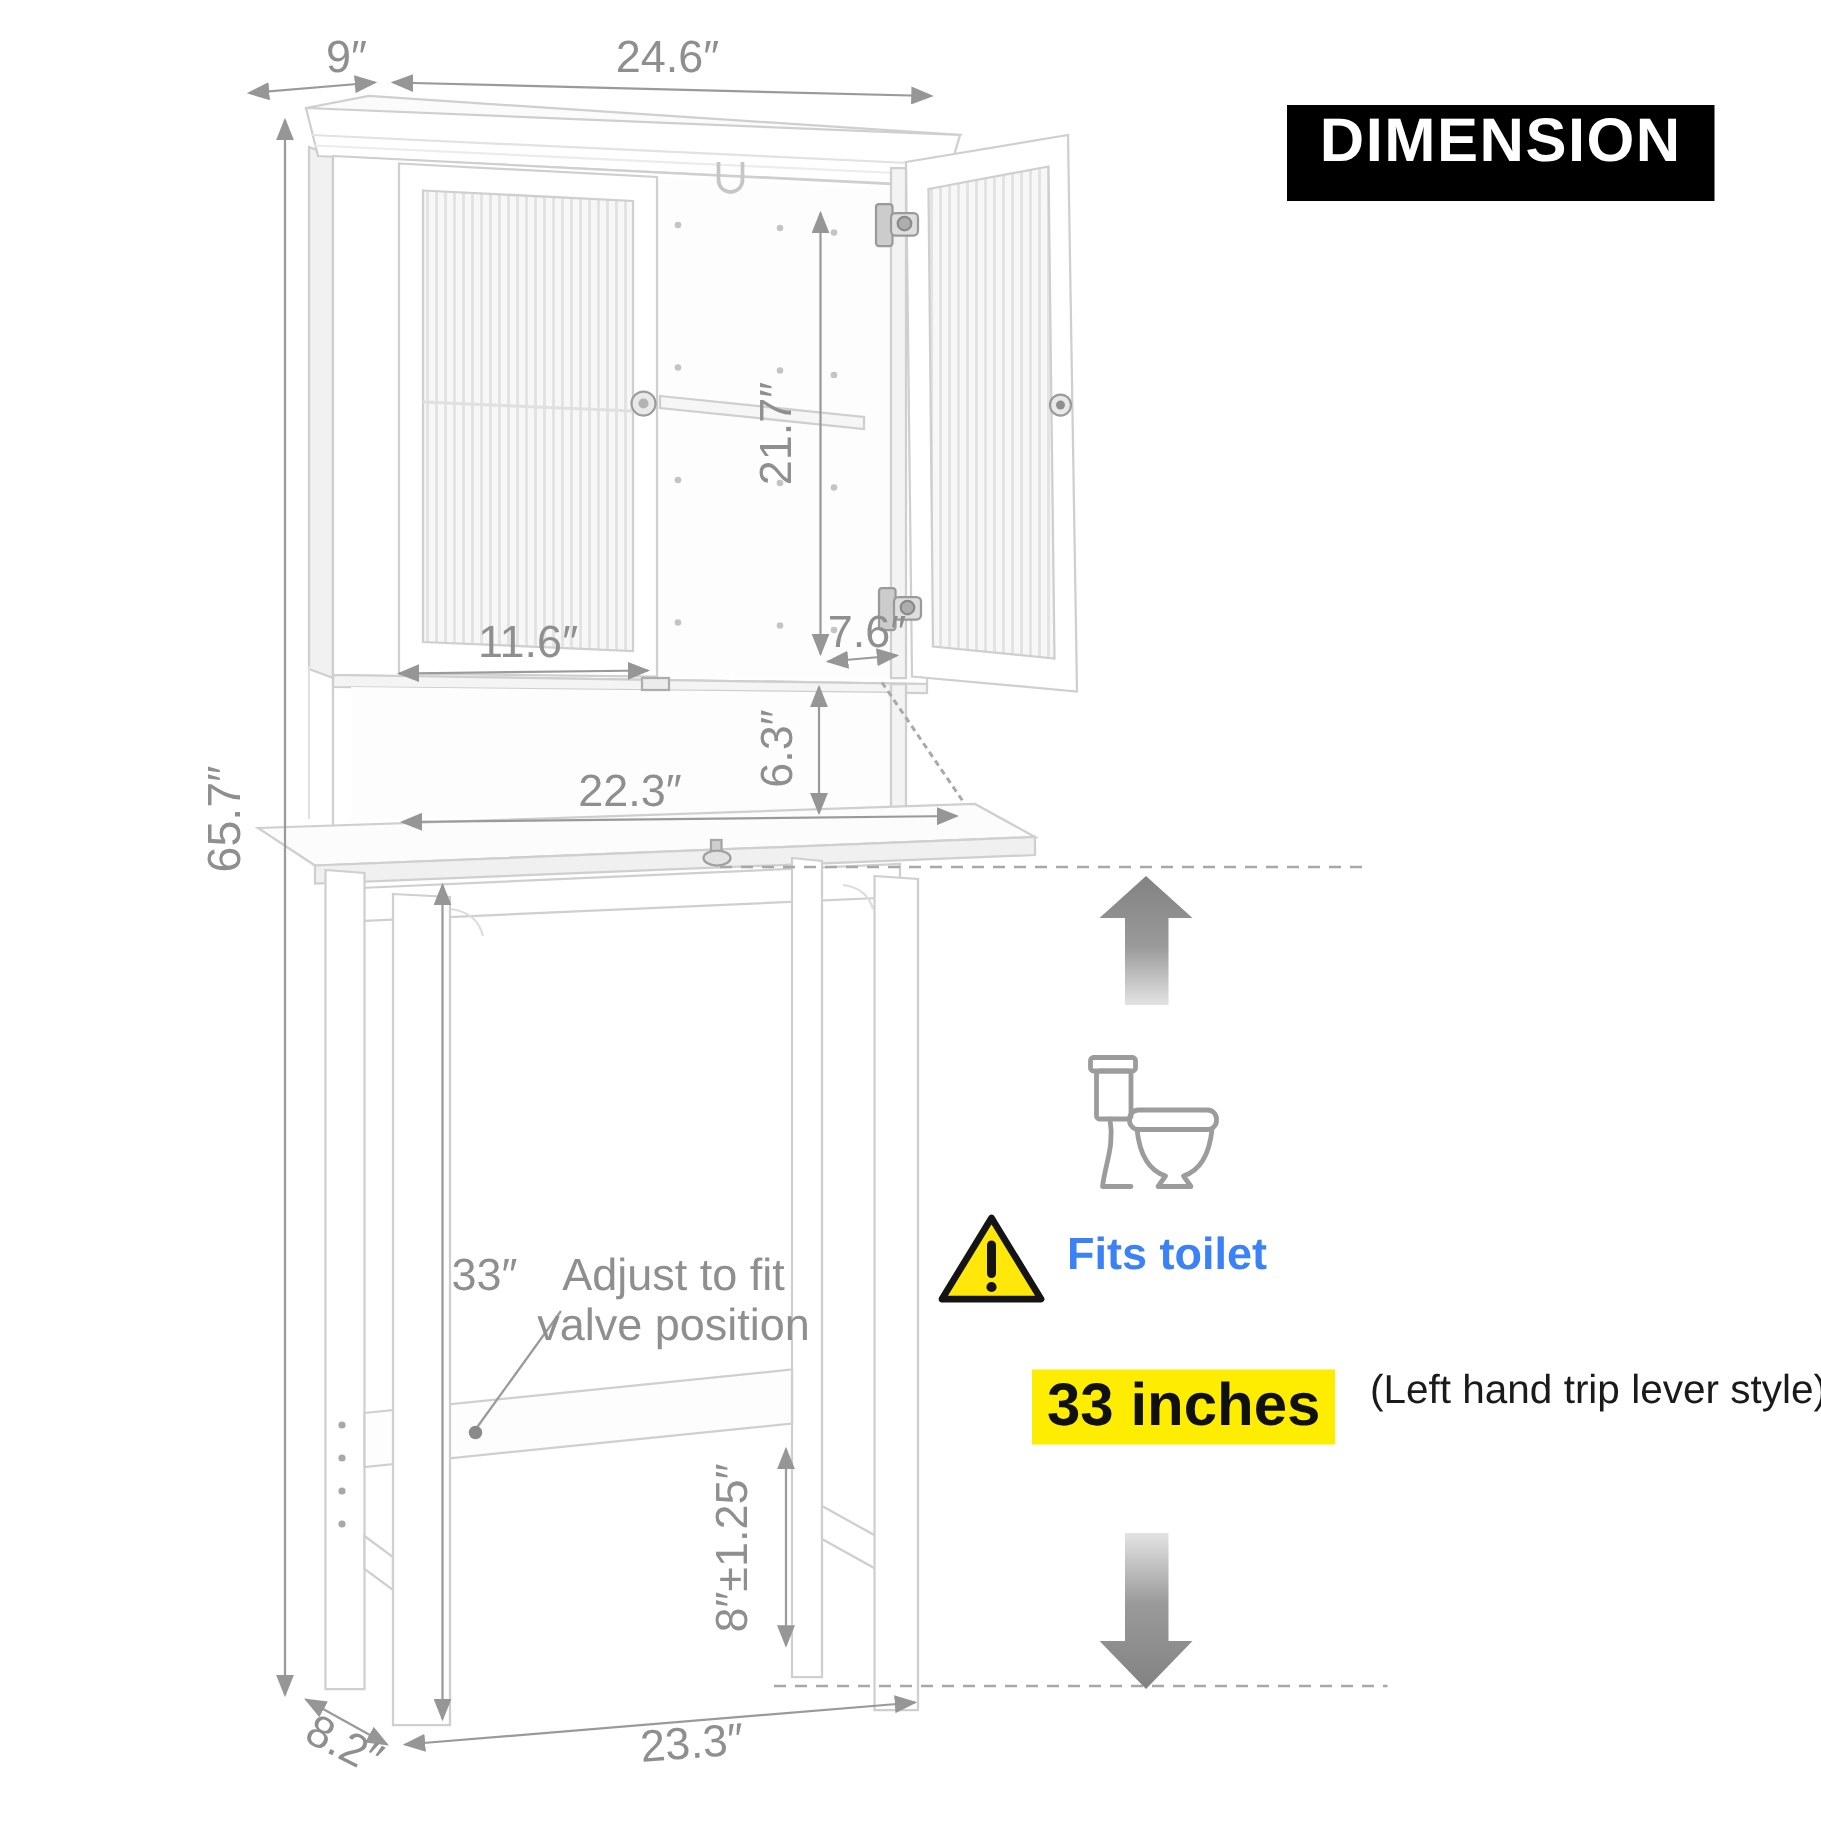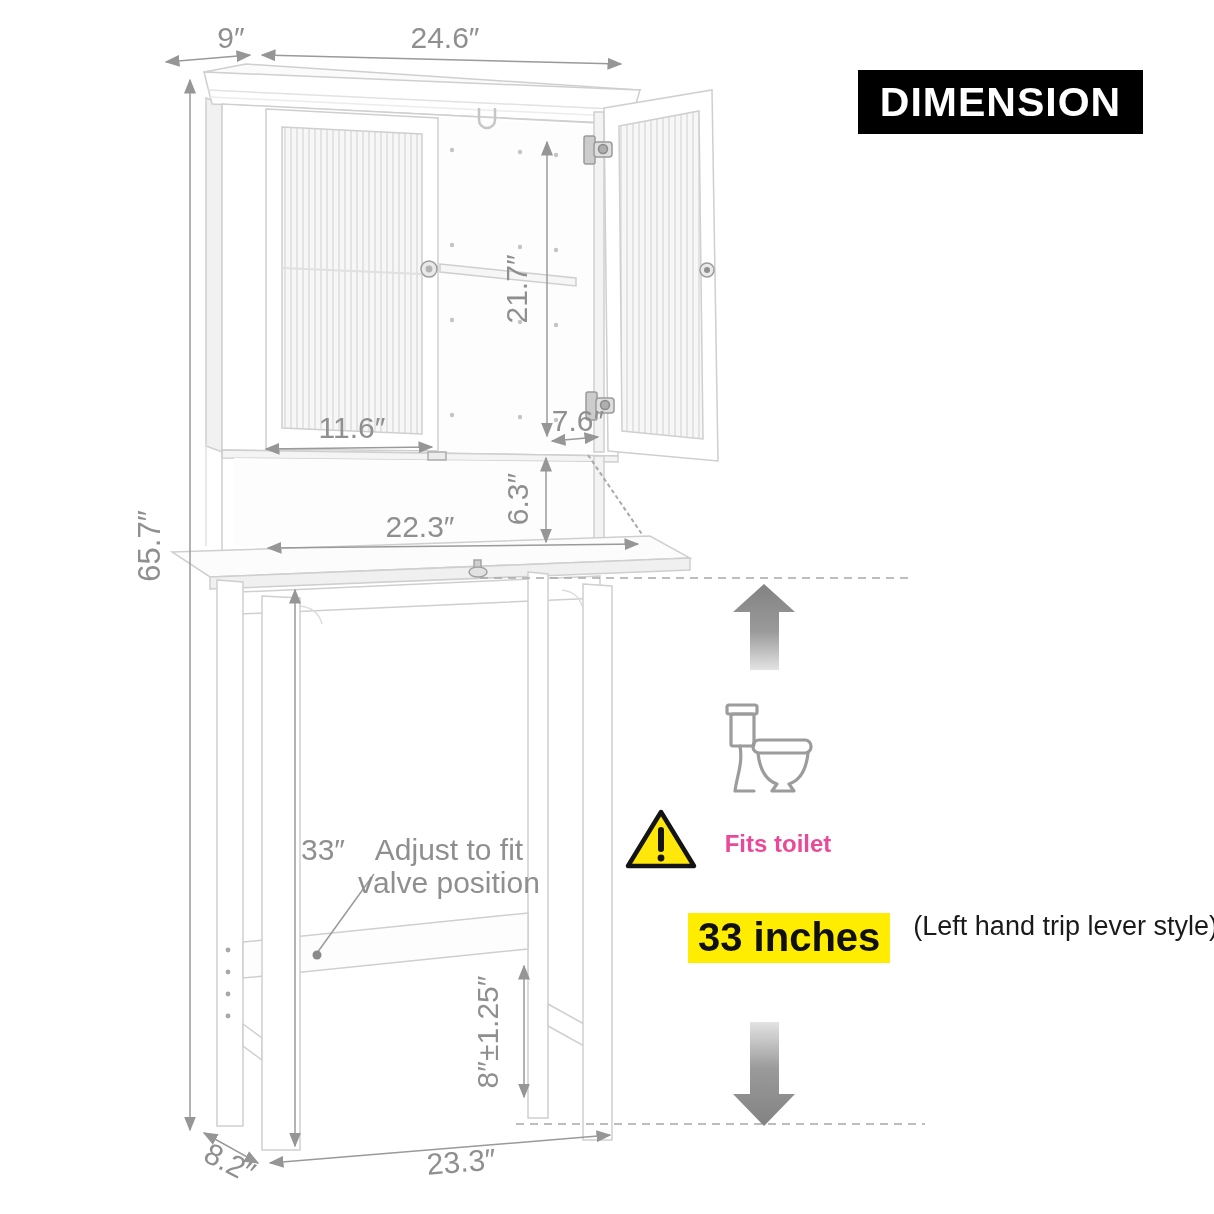--- a/index.html
+++ b/index.html
@@ -1,25 +1,25 @@
 <!DOCTYPE html>
 <html><head>
 <meta charset="utf-8">
 <style>
   html,body{margin:0;padding:0;background:#fff;}
   .stage{position:relative;width:1214px;height:1214px;background:#ffffff;overflow:hidden;
          font-family:"Liberation Sans",sans-serif;}
   .stage svg{position:absolute;left:0;top:0;}
   
   .banner{position:absolute;left:858px;top:70px;width:285px;height:64px;background:#000;
-          color:#fff;display:flex;align-items:center;justify-content:center;
+          color:#fff;display:flex;align-items:flex-start;justify-content:center;
           font-weight:bold;font-size:41px;letter-spacing:1px;}
   
   .fit-line{position:absolute;transform:translateX(-50%);white-space:nowrap;
-            font-weight:bold;font-size:24px;color:#ec4899;line-height:1;margin-top:10px;}
+            font-weight:bold;font-size:30px;color:#3b82f6;line-height:1;}
   .fit-row{position:absolute;display:flex;white-space:nowrap;line-height:1;}
   .hl{font-weight:bold;font-size:40px;padding:4px 10px 6px 10px;color:#101010;}
   .hl-yellow{background:#FFED00;}
   .hl-blue{background:#5B9FCD;}
   .note{font-size:27px;color:#1a1a1a;margin-left:23px;font-weight:normal;}
   
   .dim{font-family:"Liberation Sans",sans-serif;font-size:30px;fill:#8f8f8f;}
   .dimBig{font-family:"Liberation Sans",sans-serif;font-size:31px;fill:#8f8f8f;}
   .noteTxt{font-family:"Liberation Sans",sans-serif;font-size:30px;fill:#8f8f8f;}
 </style>

